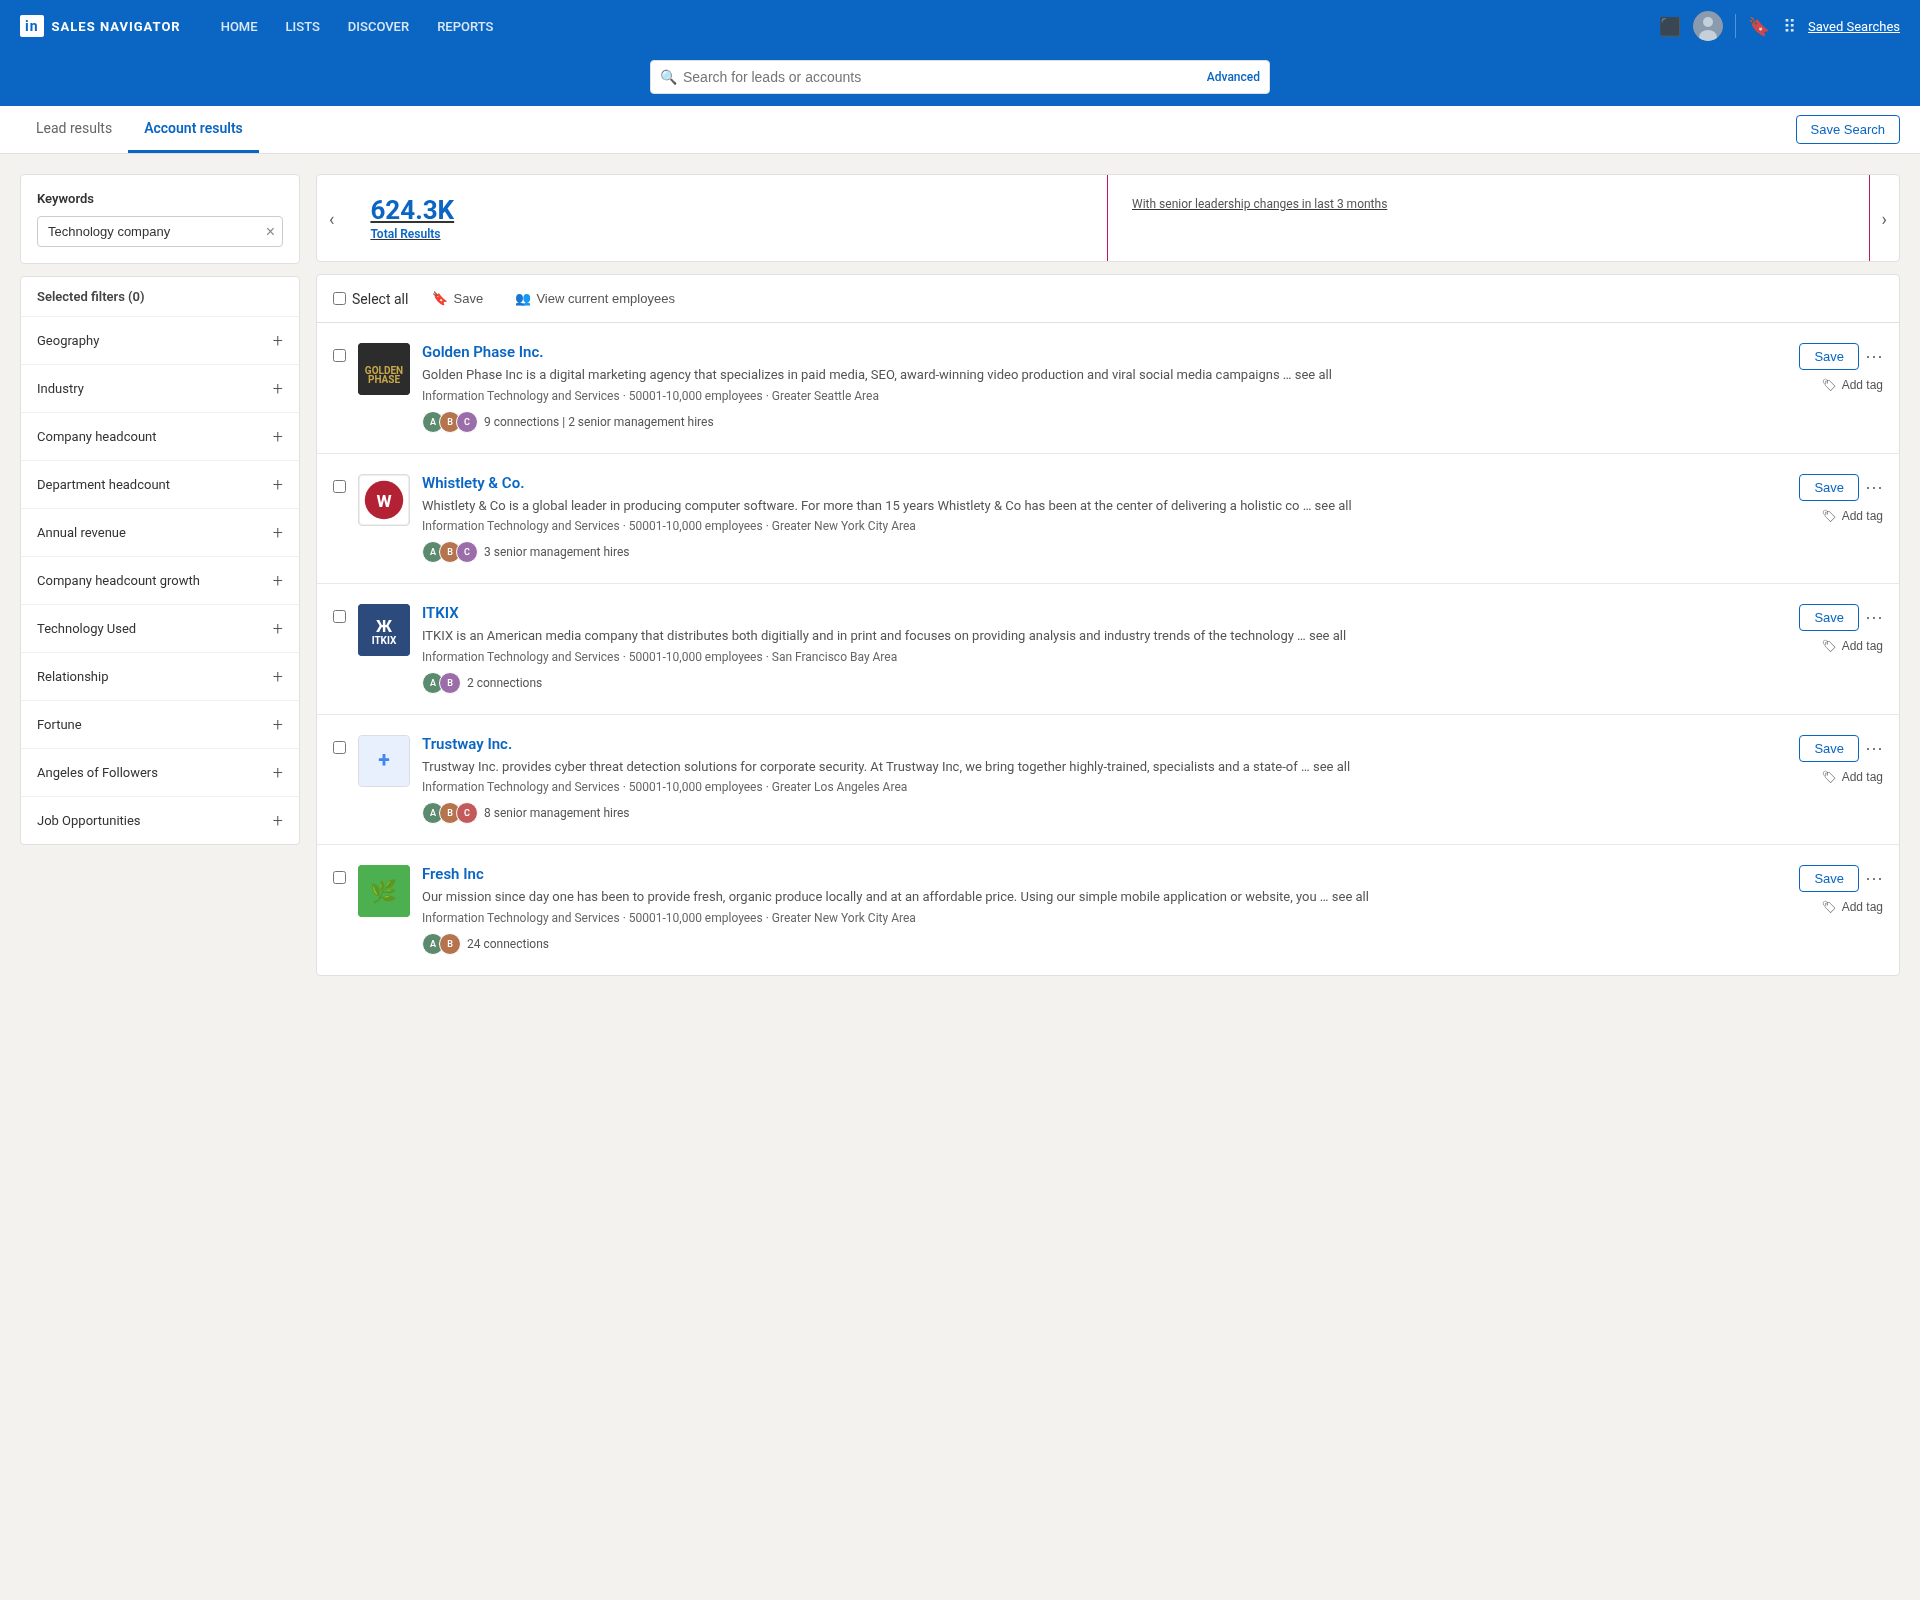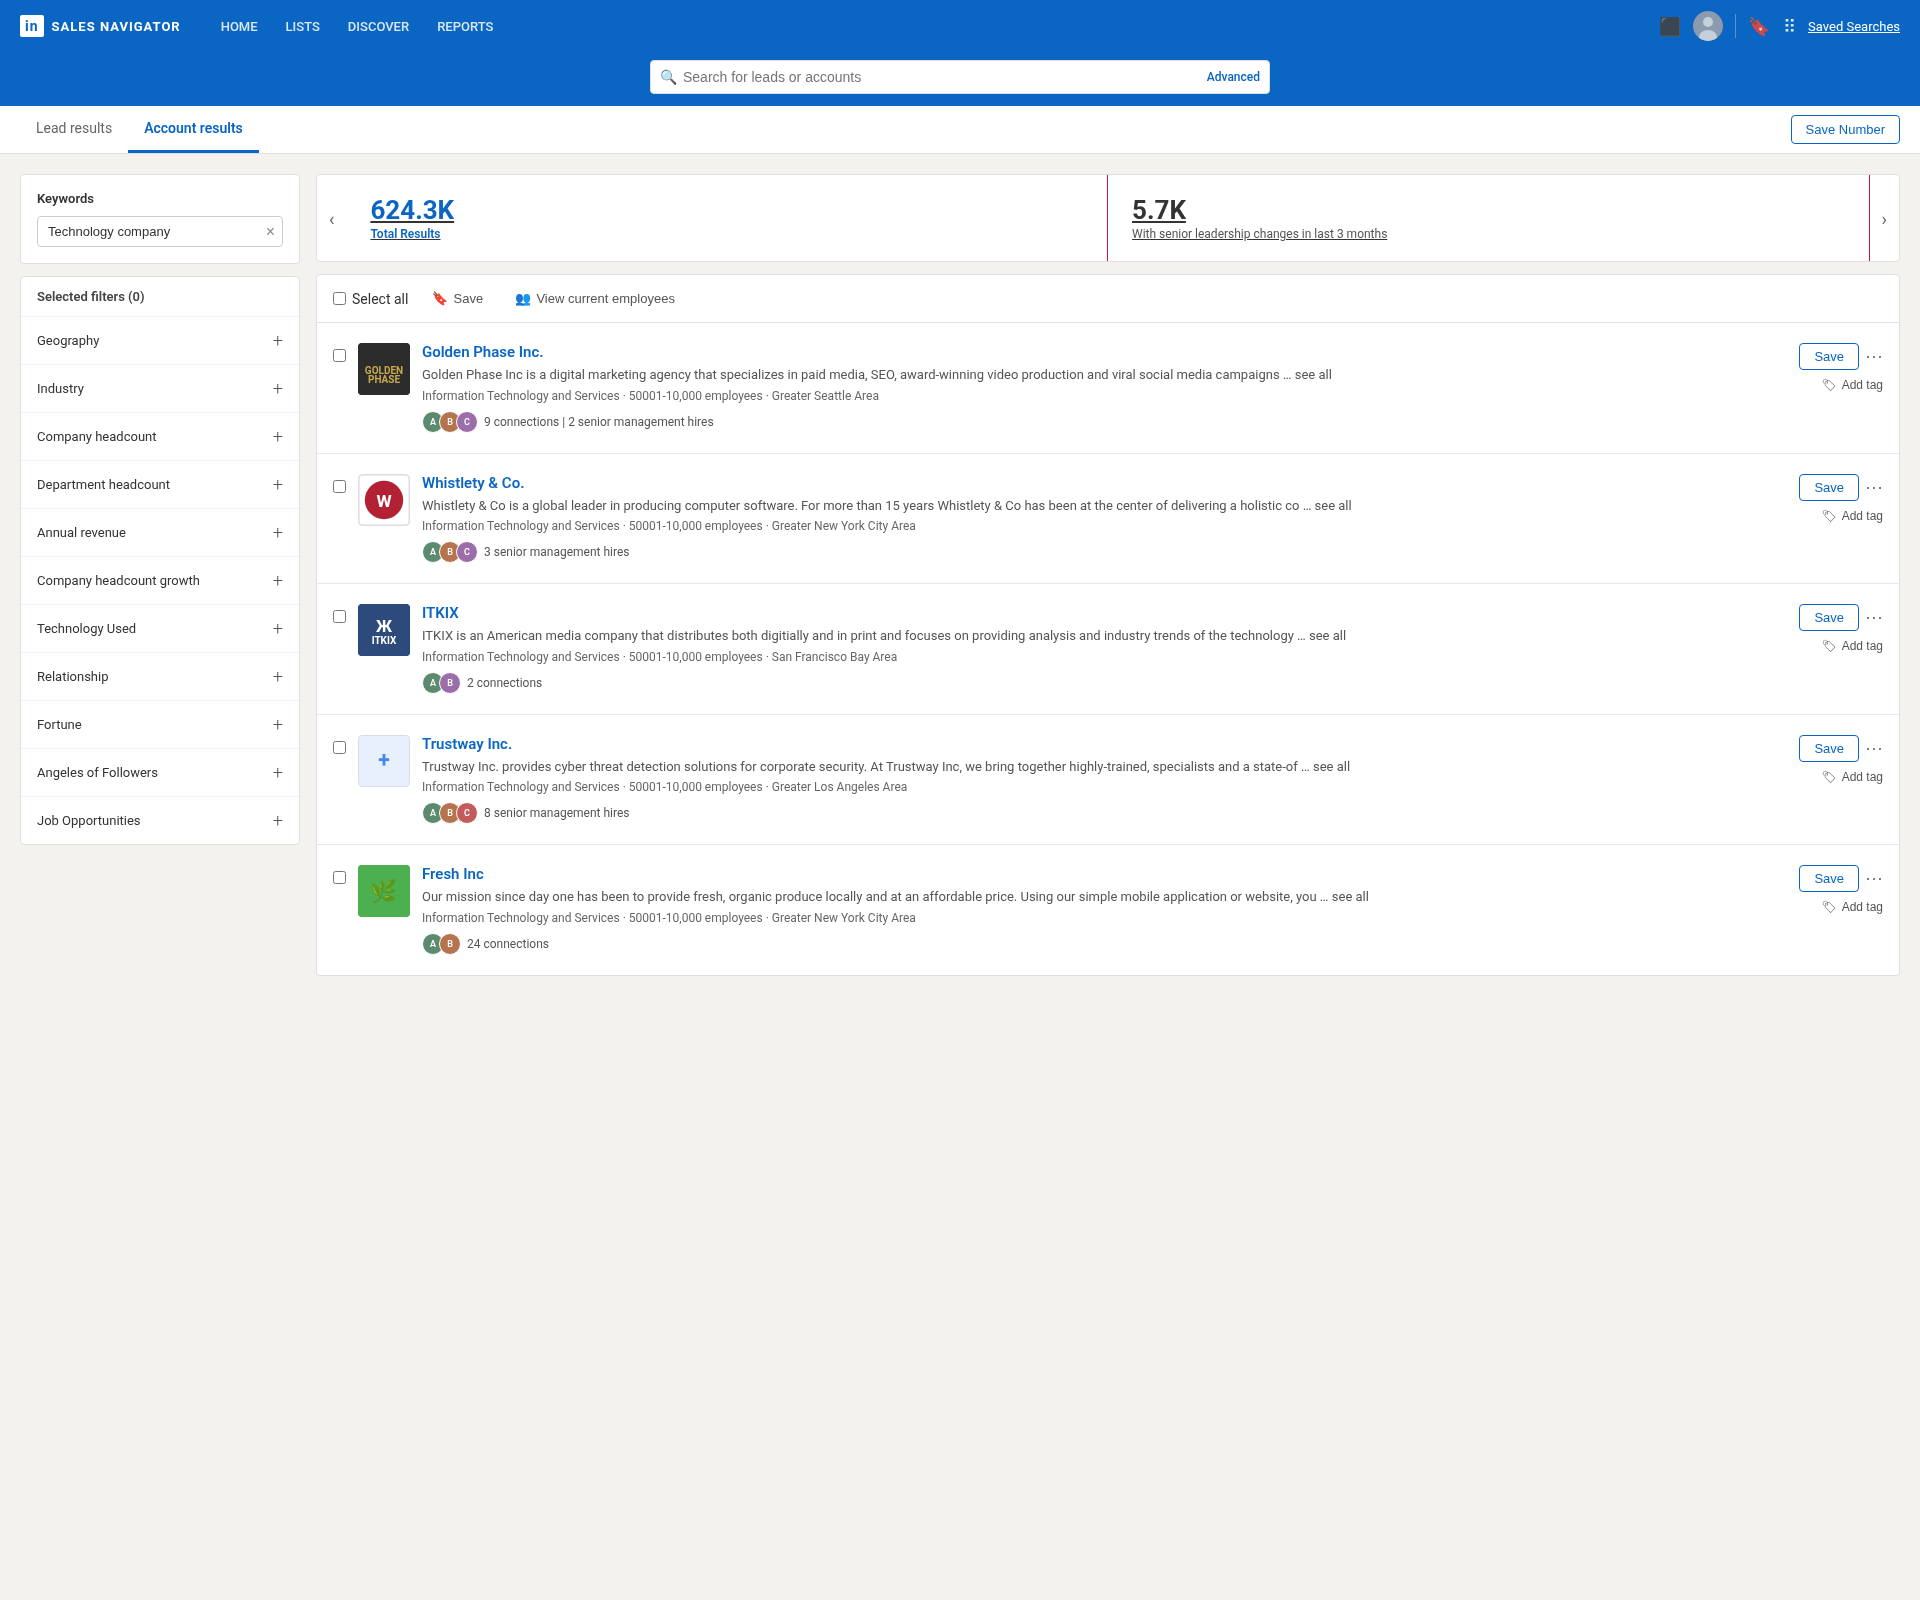--- a/index.html
+++ b/index.html
@@ -129,21 +129,21 @@
     <input type="text" class="search-input" placeholder="Search for leads or accounts" style="">
     <span class="search-advanced">Advanced</span>
   </div>
 </div>
 
 <div class="tabs-bar">
   <div class="tabs">
     <a class="tab">Lead results</a>
     <a class="tab active">Account results</a>
   </div>
-  <button class="save-search-btn">Save Number</button>
+  <button class="save-search-btn">Save Search</button>
 </div>
 
 <div class="main-layout">
 
   <div class="sidebar">
     <div class="keywords-box">
       <div class="keywords-label">Keywords</div>
       <div class="keyword-input-wrap">
         <input type="text" class="keyword-input" value="Technology company" style="">
         <button class="keyword-clear">×</button>
@@ -202,21 +202,20 @@
 
   <div class="results-area">
 
     <div class="results-stats">
       <div class="stat-prev">‹</div>
       <div class="stat-block">
         <div class="stat-number">624.3K</div>
         <div class="stat-label-blue">Total Results</div>
       </div>
       <div class="stat-block">
-        <div class="stat-number" style="color:#333;">5.7K</div>
         <div class="stat-label">With senior leadership changes in last 3 months</div>
       </div>
       <div class="stat-next">›</div>
     </div>
 
     <div class="results-list">
       <div class="results-toolbar">
         <div class="select-all-wrap">
           <input type="checkbox" style="">
           <span>Select all</span>

